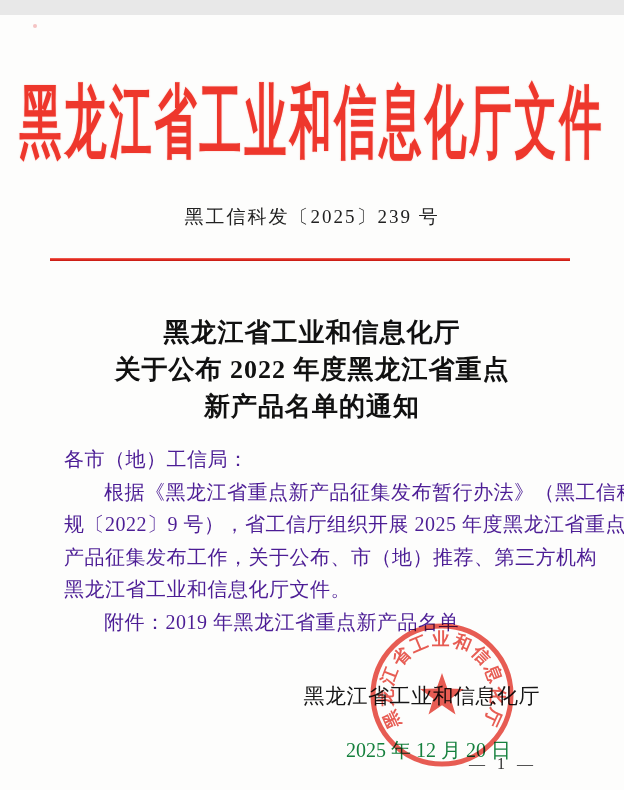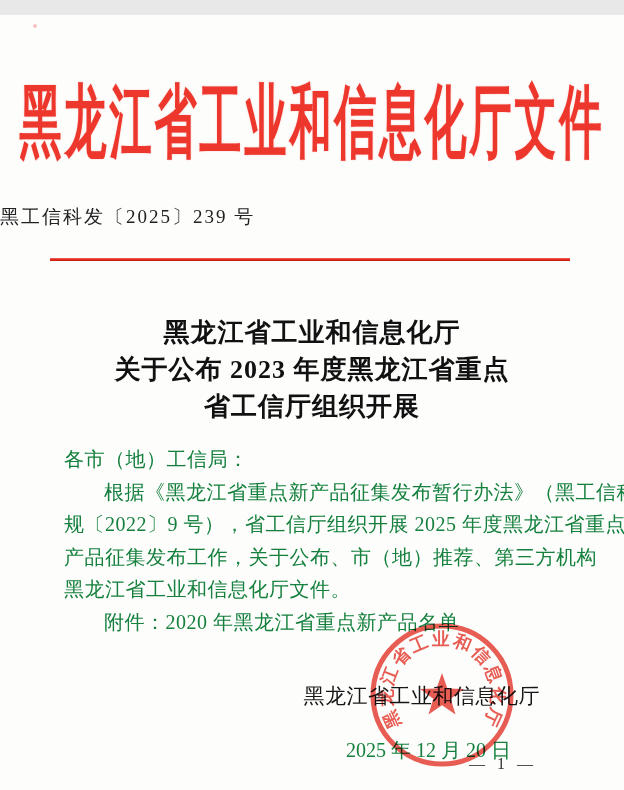--- a/index.html
+++ b/index.html
@@ -36,21 +36,21 @@
     letter-spacing: 3px;
     white-space: nowrap;
     transform: scaleY(1.9);
     transform-origin: top center;
     text-shadow: 0 0 1px rgba(238, 55, 44, 0.45);
   }
   .doc-number {
     position: absolute;
     top: 189px;
     left: 0; right: 0;
-    text-align: left;
+    text-align: center;
     font-size: 19px;
     letter-spacing: 2px;
     color: #222;
   }
   .red-rule {
     position: absolute;
     top: 243px;
     left: 50px;
     width: 520px;
     height: 3px;
@@ -67,21 +67,21 @@
     color: #111;
     letter-spacing: 1px;
   }
   .body-block {
     position: absolute;
     top: 428px;
     left: 64px;
     width: 496px;
     font-size: 20px;
     line-height: 32.6px;
-    color: #15803d;
+    color: #4c1d95;
     letter-spacing: 0.5px;
   }
   .body-line { white-space: nowrap; }
   .indent { text-indent: 2em; }
   .sig-org {
     position: absolute;
     top: 667px;
     right: 84px;
     font-size: 21px;
     letter-spacing: 0.5px;
@@ -132,31 +132,31 @@
   <div class="speck"></div>
 
   <div class="header-title">黑龙江省工业和信息化厅文件</div>
 
   <div class="doc-number">黑工信科发〔2025〕239 号</div>
 
   <div class="red-rule"></div>
 
   <div class="doc-title">
     <div>黑龙江省工业和信息化厅</div>
-    <div>关于公布 2023 年度黑龙江省重点</div>
-    <div>省工信厅组织开展</div>
+    <div>关于公布 2022 年度黑龙江省重点</div>
+    <div>新产品名单的通知</div>
   </div>
 
   <div class="body-block">
     <div class="body-line">各市（地）工信局：</div>
     <div class="body-line indent">根据《黑龙江省重点新产品征集发布暂行办法》（黑工信科</div>
     <div class="body-line">规〔2022〕9 号），省工信厅组织开展 2025 年度黑龙江省重点新</div>
     <div class="body-line">产品征集发布工作，关于公布、市（地）推荐、第三方机构</div>
     <div class="body-line">黑龙江省工业和信息化厅文件。</div>
-    <div class="body-line indent">附件：2020 年黑龙江省重点新产品名单</div>
+    <div class="body-line indent">附件：2019 年黑龙江省重点新产品名单</div>
   </div>
 
   <div class="sig-org">黑龙江省工业和信息化厅</div>
 
   <div class="sig-date">2025 年 12 月 20 日</div>
 
   <div class="seal">
     <svg viewBox="0 0 150 150" xmlns="http://www.w3.org/2000/svg">
       <circle cx="75" cy="75" r="69" fill="none" stroke="#e6463c" stroke-width="5"></circle>
       <polygon fill="#e6463c" points="75,53 80.4,68.6 96.9,68.9 83.7,78.8 88.5,94.6 75,85.2 61.5,94.6 66.3,78.8 53.1,68.9 69.6,68.6"></polygon>

